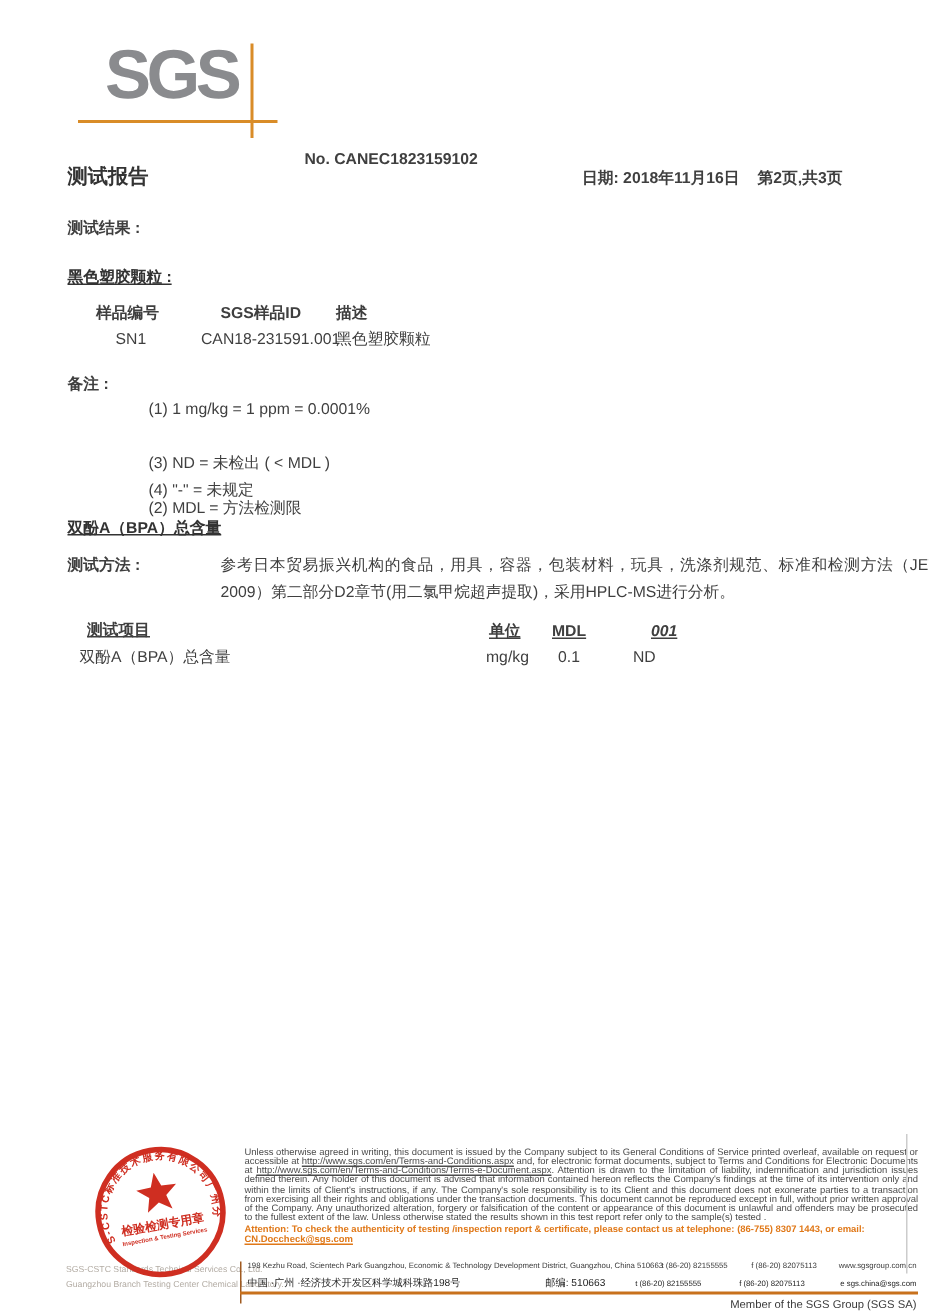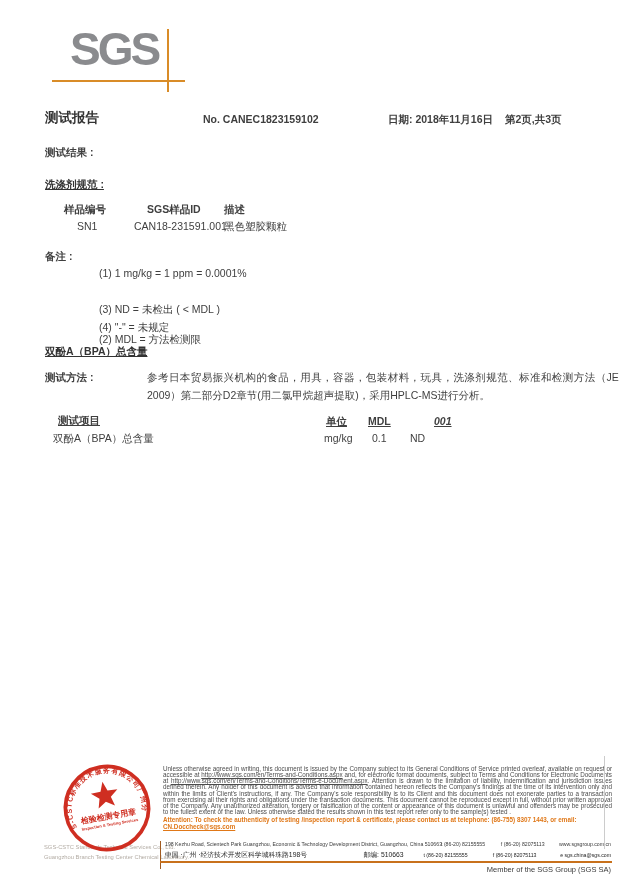--- a/index.html
+++ b/index.html
@@ -38,27 +38,27 @@
 
 <div class="page">
 
   <div class="abs" style="left:70px;top:26px;">
     <span class="logo-text">SGS</span>
   </div>
   <div class="abs orange-line" style="left:52px;top:80px;width:133px;height:1.5px;"></div>
   <div class="abs orange-line" style="left:167px;top:29px;width:1.5px;height:63px;"></div>
 
   <span class="abs b" style="left:45px;top:109px;font-size:13.5px;color:#333;white-space:nowrap;">测试报告</span>
-  <span class="abs body-txt b" style="left:203px;top:113px;">No. CANEC1823159102</span>
+  <span class="abs body-txt b" style="left:203px;top:100px;">No. CANEC1823159102</span>
   <span class="abs body-txt b" style="left:388px;top:113px;">日期: 2018年11月16日</span>
   <span class="abs body-txt b" style="left:505px;top:113px;">第2页,共3页</span>
 
   <span class="abs body-txt b" style="left:45px;top:146px;">测试结果 :</span>
 
-  <span class="abs section-head" style="left:45px;top:178px;">洗涤剂规范 :</span>
+  <span class="abs section-head" style="left:45px;top:178px;">黑色塑胶颗粒 :</span>
 
   <span class="abs body-txt b" style="left:64px;top:203px;">样品编号</span>
   <span class="abs body-txt b" style="left:147px;top:203px;">SGS样品ID</span>
   <span class="abs body-txt b" style="left:224px;top:203px;">描述</span>
 
   <span class="abs body-txt" style="left:77px;top:220px;">SN1</span>
   <span class="abs body-txt" style="left:134px;top:220px;">CAN18-231591.001</span>
   <span class="abs body-txt" style="left:224px;top:220px;">黑色塑胶颗粒</span>
 
   <span class="abs body-txt b" style="left:45px;top:250px;">备注 :</span>
@@ -72,21 +72,21 @@
   <div class="abs method-text" style="left:99px;top:369px;width:494px;margin-left:48px;">参考日本贸易振兴机构的食品，用具，容器，包装材料，玩具，洗涤剂规范、标准和检测方法（JETRO 2009）第二部分D2章节(用二氯甲烷超声提取)，采用HPLC-MS进行分析。</div>
 
   <span class="abs body-txt b u" style="left:58px;top:415px;font-family:Liberation Serif, serif;">测试项目</span>
   <span class="abs body-txt b u" style="left:326px;top:415px;">单位</span>
   <span class="abs body-txt b u" style="left:368px;top:415px;">MDL</span>
   <span class="abs body-txt b u i" style="left:422px;top:415px;padding-left:12px;">001</span>
 
   <span class="abs body-txt" style="left:53px;top:432px;">双酚A（BPA）总含量</span>
   <span class="abs body-txt" style="left:324px;top:432px;">mg/kg</span>
   <span class="abs body-txt" style="left:372px;top:432px;">0.1</span>
-  <span class="abs body-txt" style="left:410px;top:432px;">ND</span>
+  <span class="abs body-txt" style="left:422px;top:432px;">ND</span>
 
   <div class="abs lab-name" style="left:44px;top:843px;">
     <div>SGS-CSTC Standards Technical Services Co., Ltd.</div>
     <div>Guangzhou Branch Testing Center Chemical Laboratory.</div>
   </div>
 
   <svg class="abs stamp-svg" style="left:61px;top:762px;" width="92" height="92" viewBox="0 0 104 104">
     <circle cx="52" cy="52" r="47" fill="none" stroke="#cf2e21" stroke-width="4.2"></circle>
     <path id="arcTop" d="M 14.4,65.7 A 40,40 0 1 1 89.6,65.7" fill="none"></path>
     <text font-size="7.8" font-weight="bold" fill="#cf2e21" letter-spacing="1.2">

